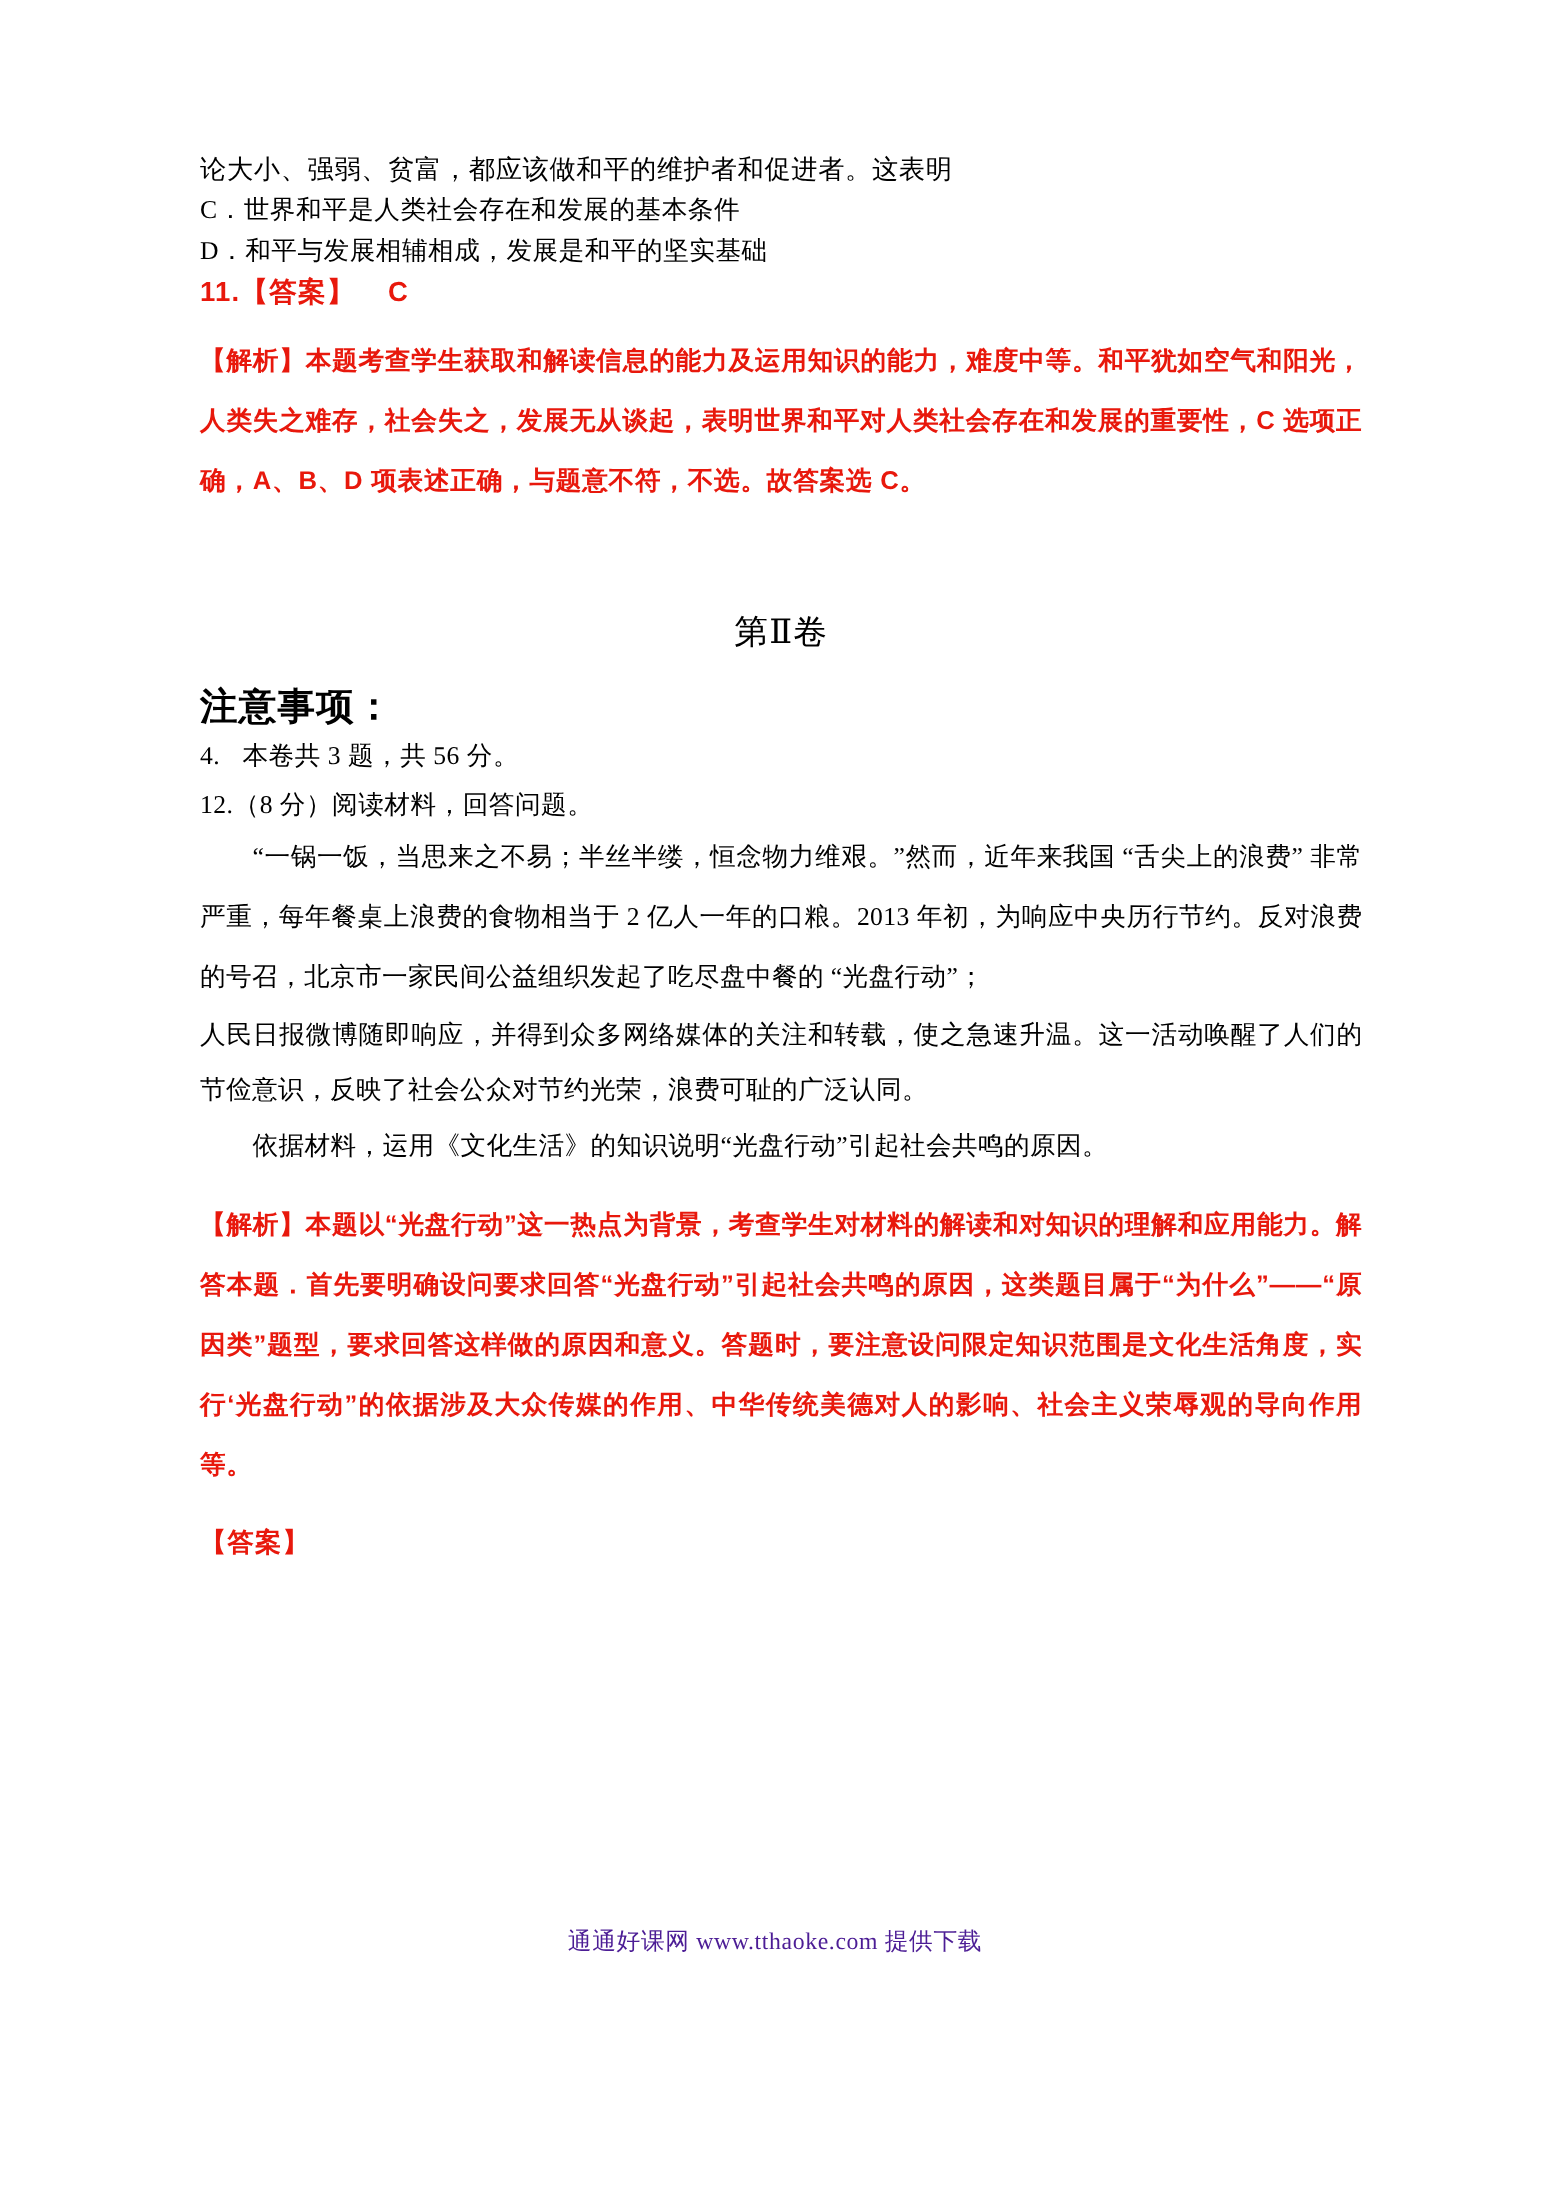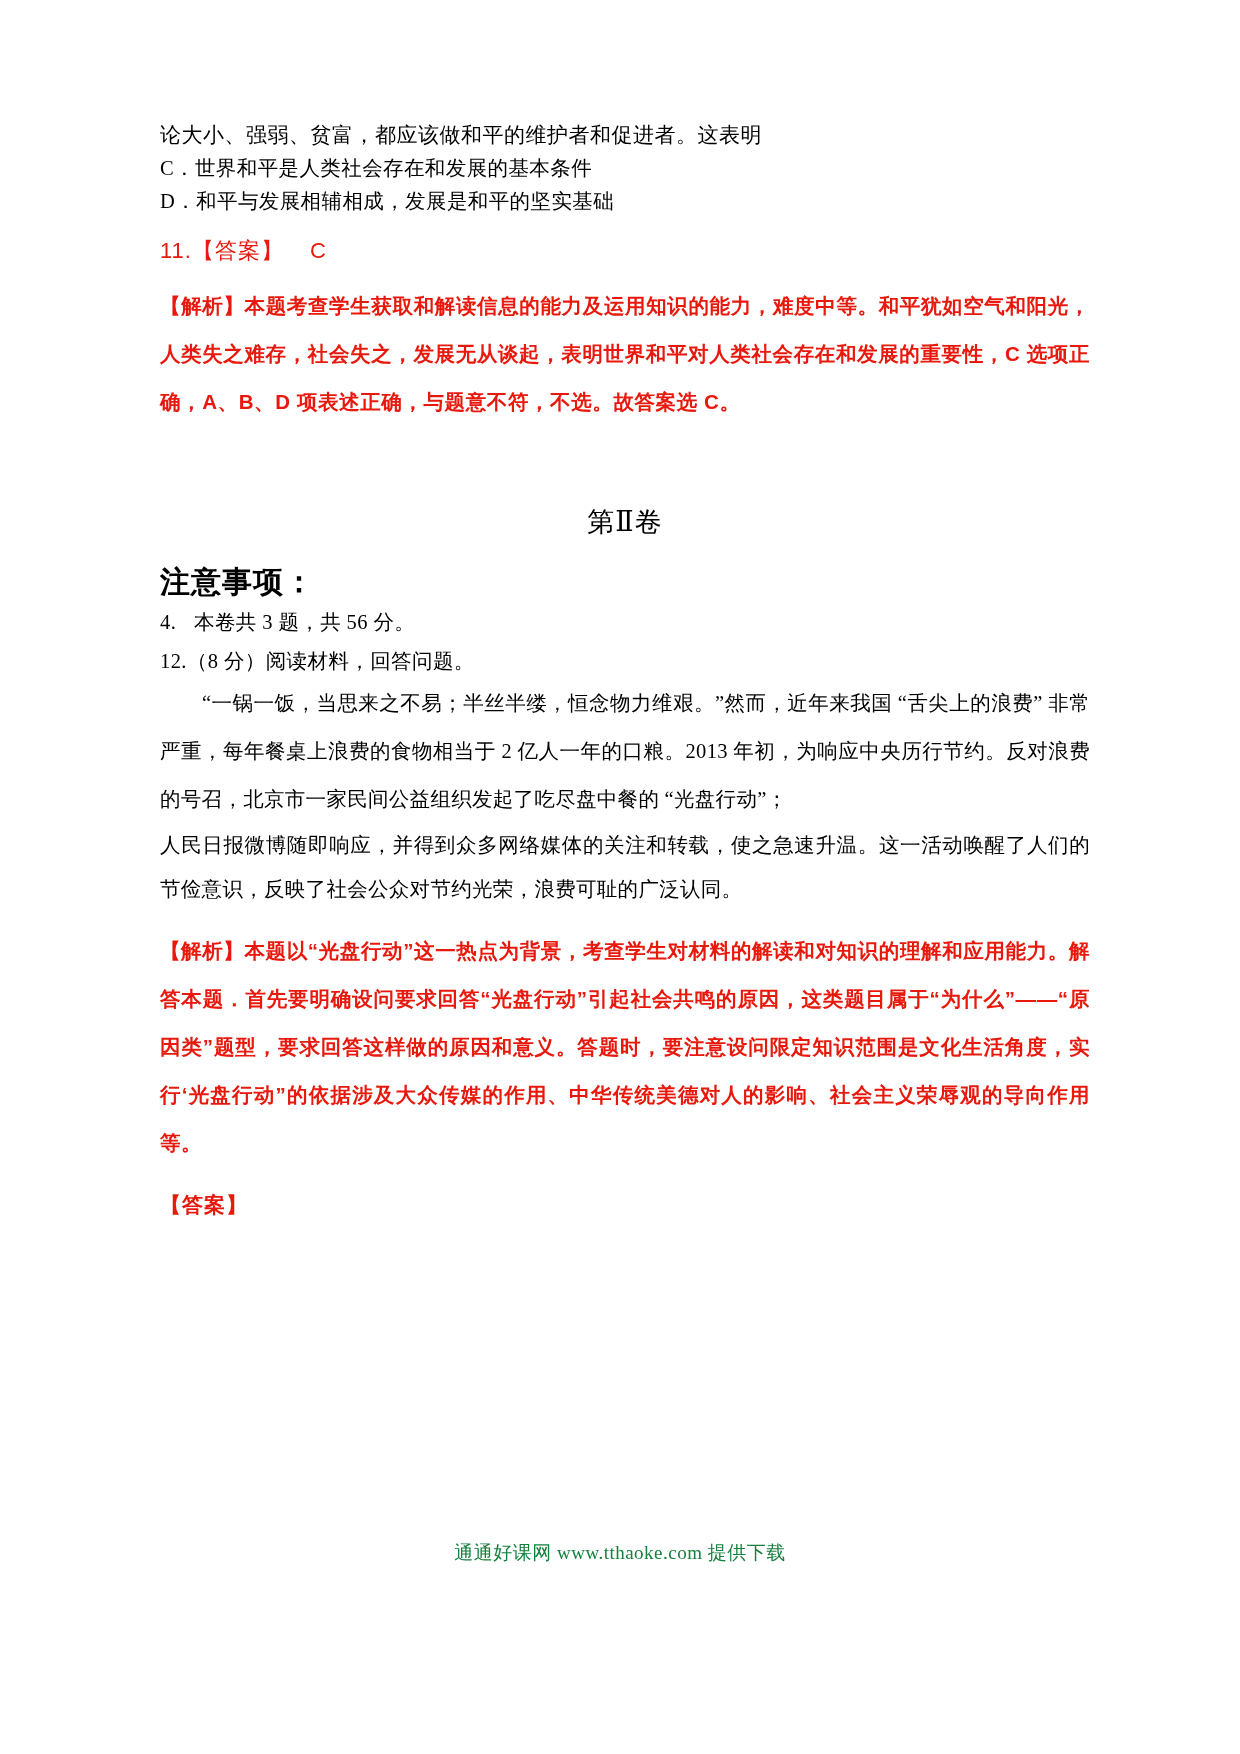--- a/index.html
+++ b/index.html
@@ -37,23 +37,23 @@
     letter-spacing: 0.4px;
     white-space: nowrap;
   }
 
   
   .red {
     color: #e8180c;
   }
   .answer-head {
     font-family: "Liberation Sans", "DejaVu Sans", sans-serif;
-    font-weight: normal;
+    font-weight: bold;
     font-size: 22px;
-    margin-top: 18px;
+    margin-top: 1px;
     letter-spacing: 1px;
   }
   .answer-head .letter {
     margin-left: 26px;
   }
   .analysis {
     font-family: "Liberation Sans", "DejaVu Sans", sans-serif;
     font-weight: bold;
     font-size: 20.5px;
     line-height: 48px;
@@ -117,21 +117,21 @@
 
   
   .footer {
     position: absolute;
     left: 0;
     right: 0;
     top: 1540px;
     text-align: center;
     font-size: 19px;
     letter-spacing: 0.5px;
-    color: #15803d;
+    color: #4c1d95;
   }
 </style>
 </head>
 <body>
 
 <div class="page">
   <div class="content">
 
     <div class="stem-line">论大小、强弱、贫富，都应该做和平的维护者和促进者。这表明</div>
 
@@ -150,20 +150,21 @@
 
     <div class="notice-item">
       <span class="num">4.</span><span>本卷共 3 题，共 56 分。</span>
     </div>
 
     <div class="q12">12.（8 分）阅读材料，回答问题。</div>
 
     <div class="material">“一锅一饭，当思来之不易；半丝半缕，恒念物力维艰。”然而，近年来我国 “舌尖上的浪费” 非常严重，每年餐桌上浪费的食物相当于 2 亿人一年的口粮。2013 年初，为响应中央历行节约。反对浪费的号召，北京市一家民间公益组织发起了吃尽盘中餐的 “光盘行动”；</div>
     <div class="material material-tight" style="text-indent:0">人民日报微博随即响应，并得到众多网络媒体的关注和转载，使之急速升温。这一活动唤醒了人们的节俭意识，反映了社会公众对节约光荣，浪费可耻的广泛认同。</div>
 
+    <div class="ask">依据材料，运用《文化生活》的知识说明“光盘行动”引起社会共鸣的原因。</div>
 
     <div class="analysis red">【解析】本题以“光盘行动”这一热点为背景，考查学生对材料的解读和对知识的理解和应用能力。解答本题．首先要明确设问要求回答“光盘行动”引起社会共鸣的原因，这类题目属于“为什么”——“原因类”题型，要求回答这样做的原因和意义。答题时，要注意设问限定知识范围是文化生活角度，实行‘光盘行动”的依据涉及大众传媒的作用、中华传统美德对人的影响、社会主义荣辱观的导向作用等。</div>
 
     <div class="answer-label red">【答案】</div>
 
   </div>
 
   <div class="footer">通通好课网 www.tthaoke.com 提供下载</div>
 </div>
 

